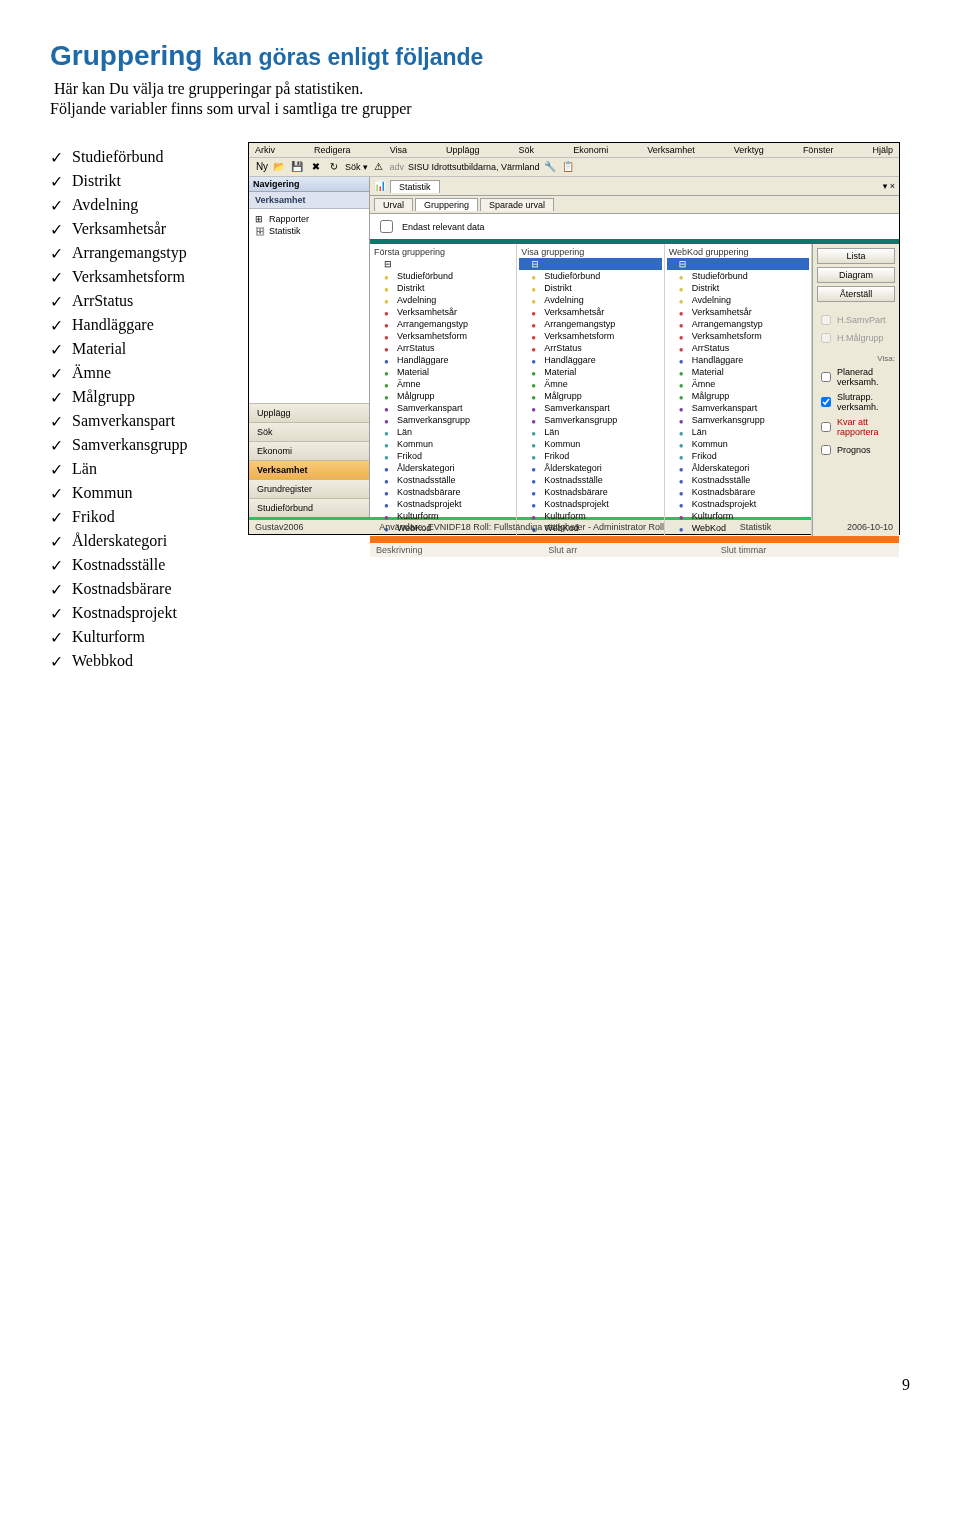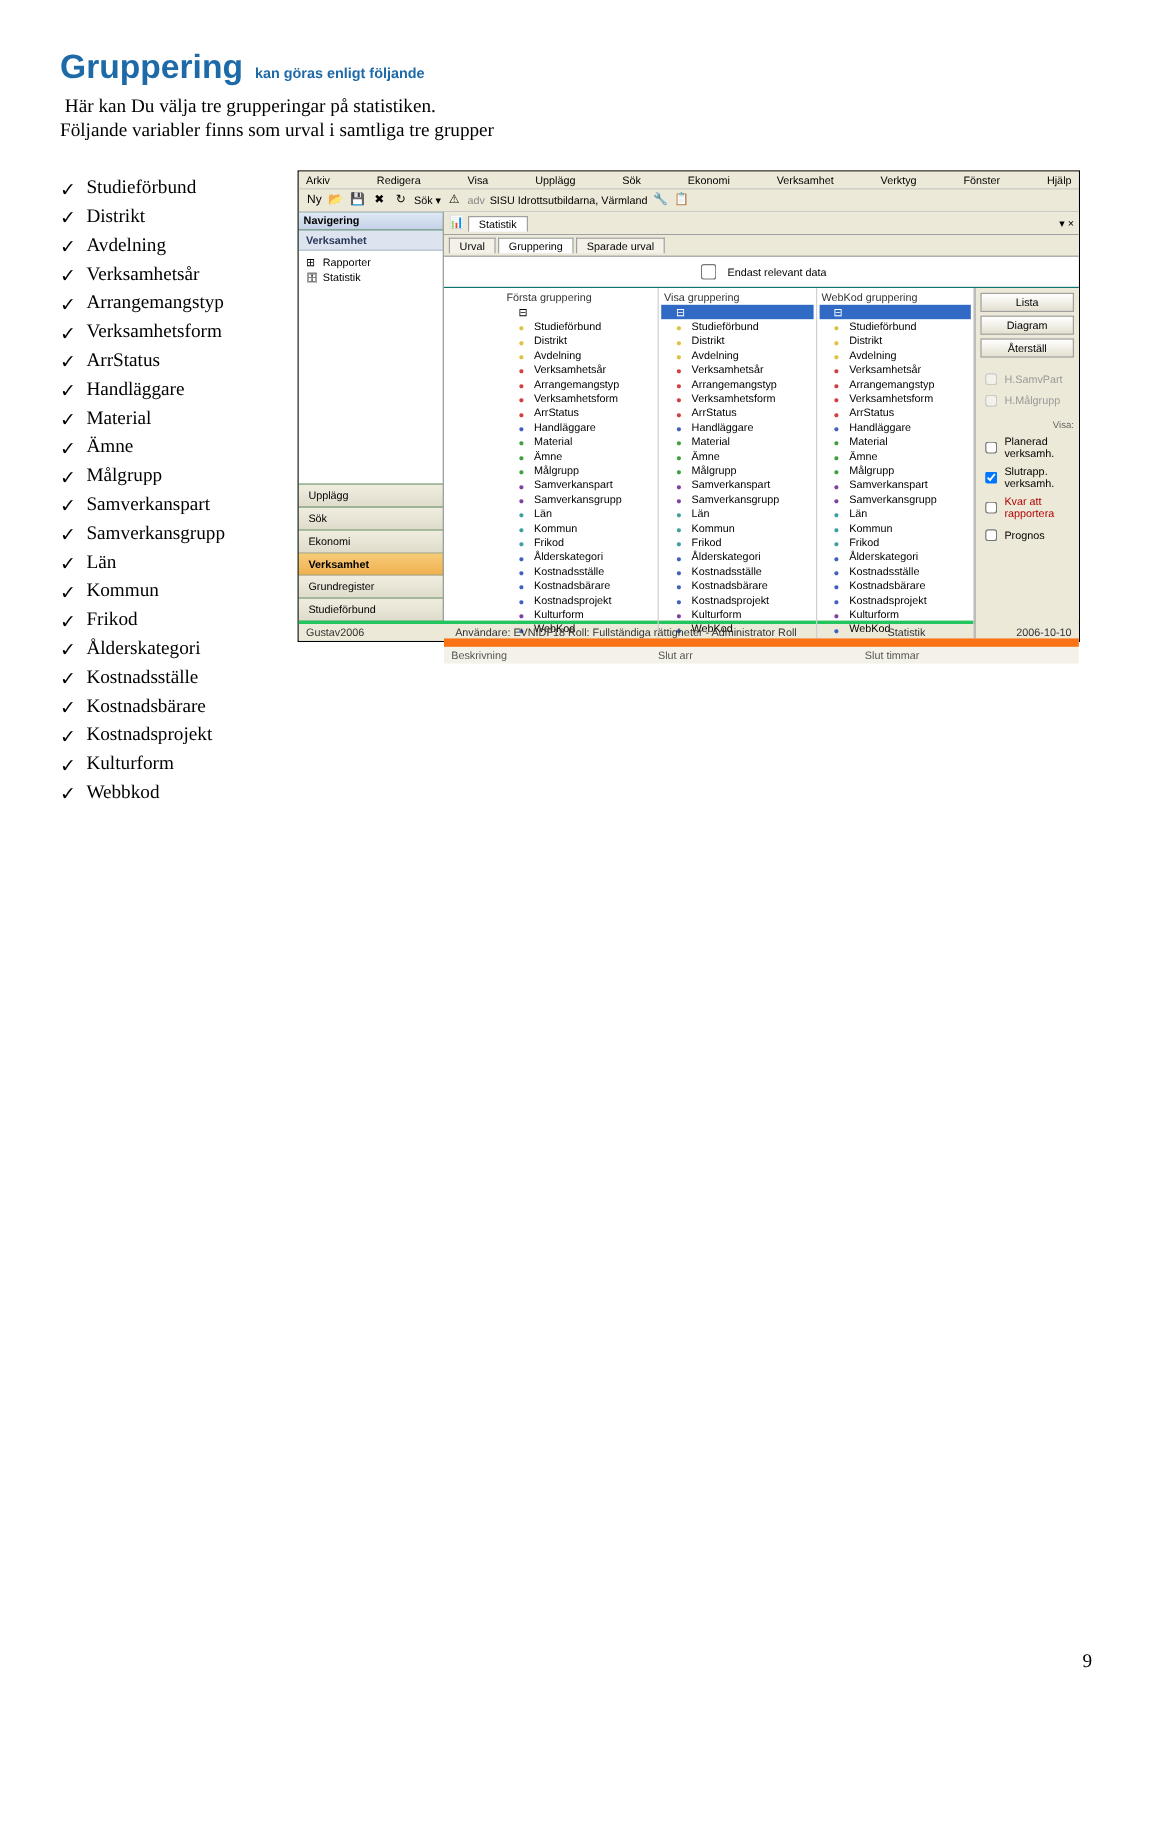--- a/index.html
+++ b/index.html
@@ -17,21 +17,21 @@
   .title-bold {
     font-family: Arial, Helvetica, sans-serif;
     color: #1e6aa8;
     font-weight: bold;
     font-size: 28px;
   }
   .title-rest {
     font-family: Arial, Helvetica, sans-serif;
     color: #1e6aa8;
     font-weight: bold;
-    font-size: 12px;
+    font-size: 23px;
     margin-left: 6px;
   }
   .intro1 {
     font-size: 16px;
     margin: 6px 0 2px 4px;
   }
   .intro2 {
     font-size: 16px;
     margin: 0 0 24px 0;
     max-width: 420px;
@@ -101,21 +101,21 @@
     border-bottom: 1px solid #c0c0c0;
     font-size: 9px;
   }
   .tbicon { width:14px; height:14px; display:inline-block; text-align:center; line-height:14px; font-size:10px; }
   .main-area {
     display: flex;
     height: 340px;
   }
   .nav-col {
     width: 120px;
-    background: #15803d;
+    background: #000000;
     border-right: 1px solid #a0a0a0;
     display: flex;
     flex-direction: column;
   }
   .nav-header {
     background: linear-gradient(#e0e8f4,#c4d2e8);
     padding: 2px 4px;
     font-weight: bold;
     font-size: 9px;
     border-bottom: 1px solid #9aa;
@@ -164,22 +164,21 @@
     padding: 1px 8px;
     font-size: 9px;
   }
   .tab.active { background: #fff; }
   .filter-row {
     padding: 3px 6px;
     display:flex;
     align-items:center;
     gap:6px;
     font-size:9px;
-    border-bottom:1px solid #0f766e;
-    justify-content:center;
+    border-bottom:5px solid #0f766e;
   }
   .grouping-grid {
     flex: 1;
     display: flex;
     gap: 0;
   }
   .group-col {
     flex: 1;
     border-right: 1px solid #d0d0d0;
     padding: 2px;
@@ -359,21 +358,21 @@
             <span class="tab">Urval</span>
             <span class="tab active">Gruppering</span>
             <span class="tab">Sparade urval</span>
           </div>
         <div class="filter-row">
           <input type="checkbox" style="">
           <span>Endast relevant data</span>
         </div>
 
         <div style="display:flex; flex:1;">
-          <div class="grouping-grid" id="grouping-grid" style="flex:1;margin-left:48px;">
+          <div class="grouping-grid" id="grouping-grid" style="flex:1;">
               <div class="group-col">
                 <div class="group-header">Första gruppering</div>
                 <div class="tree">
                   <div class="tree-item">⊟ <ingen></ingen></div>
                   <div class="tree-item">
                     <span class="ico ico-y"></span>
                     <span>Studieförbund</span>
                   </div>
                   <div class="tree-item">
                     <span class="ico ico-y"></span>

